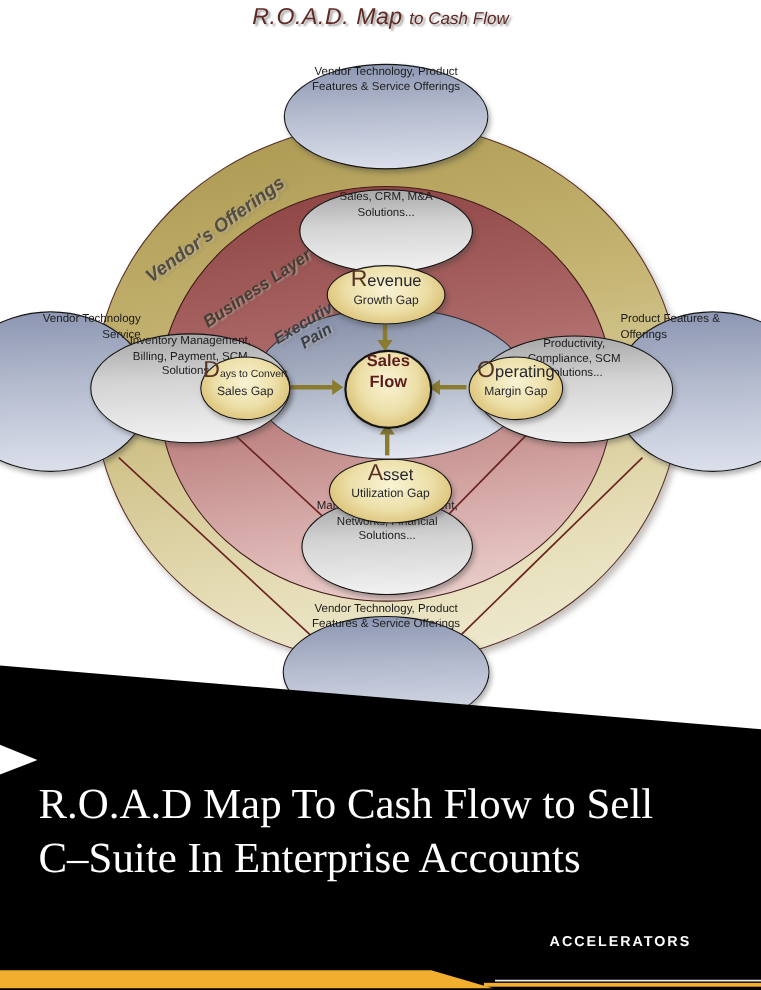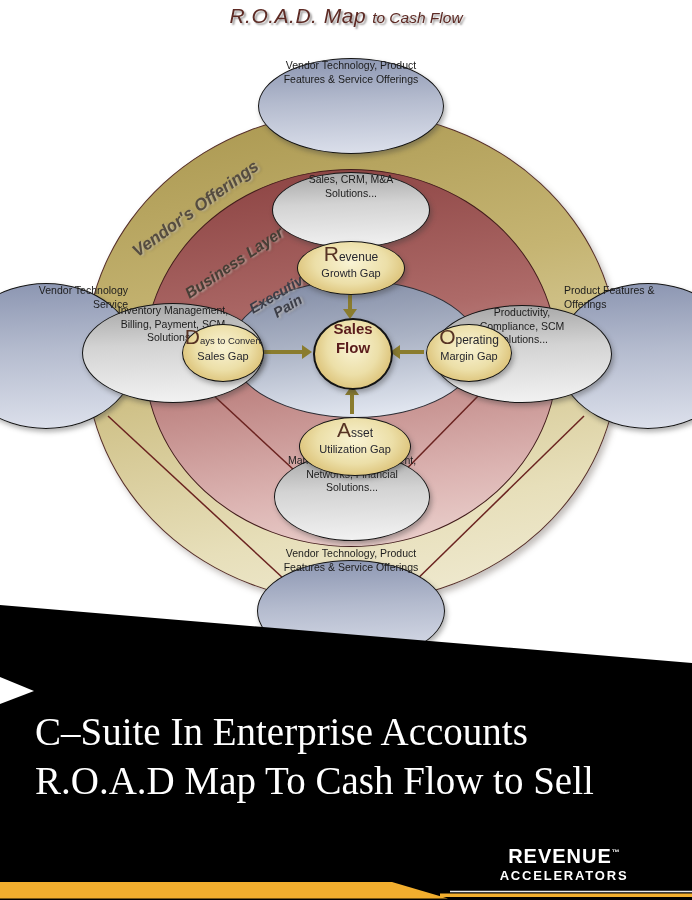--- a/index.html
+++ b/index.html
@@ -51,21 +51,21 @@
   }
   .oval.blue{background:linear-gradient(178deg,#8b95b1 0%,#b4bbce 45%,#dde1ec 100%);}
   .oval.gray{background:linear-gradient(178deg,#a5a5a5 0%,#d3d3d3 42%,#f3f3f3 100%);}
   .oval.gold{background:radial-gradient(ellipse at 50% 40%,#f9f3d4 0%,#ecdfa8 48%,#cfab51 100%);}
   .oval-label{
     font-size:10.5px;line-height:1.3;color:#1c1c1c;text-align:center;padding:0 10px;
   }
   .gap-content{display:flex;flex-direction:column;align-items:center;line-height:1.1;}
   .gap-row1{display:flex;align-items:baseline;white-space:nowrap;}
   .gap-lead{font-size:21px;color:#573324;}
-  .gap-rest{font-size:12px;color:#26262e;}
+  .gap-rest{font-size:15px;color:#26262e;}
   .gap-line2{font-size:11px;color:#26262e;margin-top:2px;white-space:nowrap;}
   #oval-cash .cash-text{
     font-size:15px;font-weight:bold;color:#5a1c1c;text-align:center;line-height:1.25;
   }
   
   .layer{position:absolute;left:0;top:0;pointer-events:none;}
   
   #headline{
     position:absolute;left:35px;top:707px;width:630px;
     font-family:"Liberation Serif",serif;font-size:39px;line-height:49px;
@@ -195,24 +195,21 @@
 
   <svg class="layer" width="692" height="900">
     <path d="M0,605 L692,663 L692,900 L0,900 Z" fill="#000000"></path>
     <path d="M0,677 L34,691 L0,704 Z" fill="#ffffff"></path>
     <line x1="450" y1="891.5" x2="692" y2="891.5" stroke="#e9e9e9" stroke-width="1.6"></line>
     <rect x="440" y="893.5" width="252" height="3.5" fill="#F2AE2E"></rect>
     <path d="M0,882 L392,882 L448,898.5 L0,898.5 Z" fill="#F2AE2E"></path>
   </svg>
 
   <div id="headline">
+    <div>R.O.A.D Map To Cash Flow to Sell</div>
     <div>C–Suite In Enterprise Accounts</div>
-    <div>R.O.A.D Map To Cash Flow to Sell</div>
   </div>
 
   <div id="brand">
-    <div class="brand-main">
-      <span>REVENUE</span><span class="brand-tm">™</span>
-    </div>
     <div class="brand-sub">ACCELERATORS</div>
   </div>
 
 </div>
 
 </body></html>

